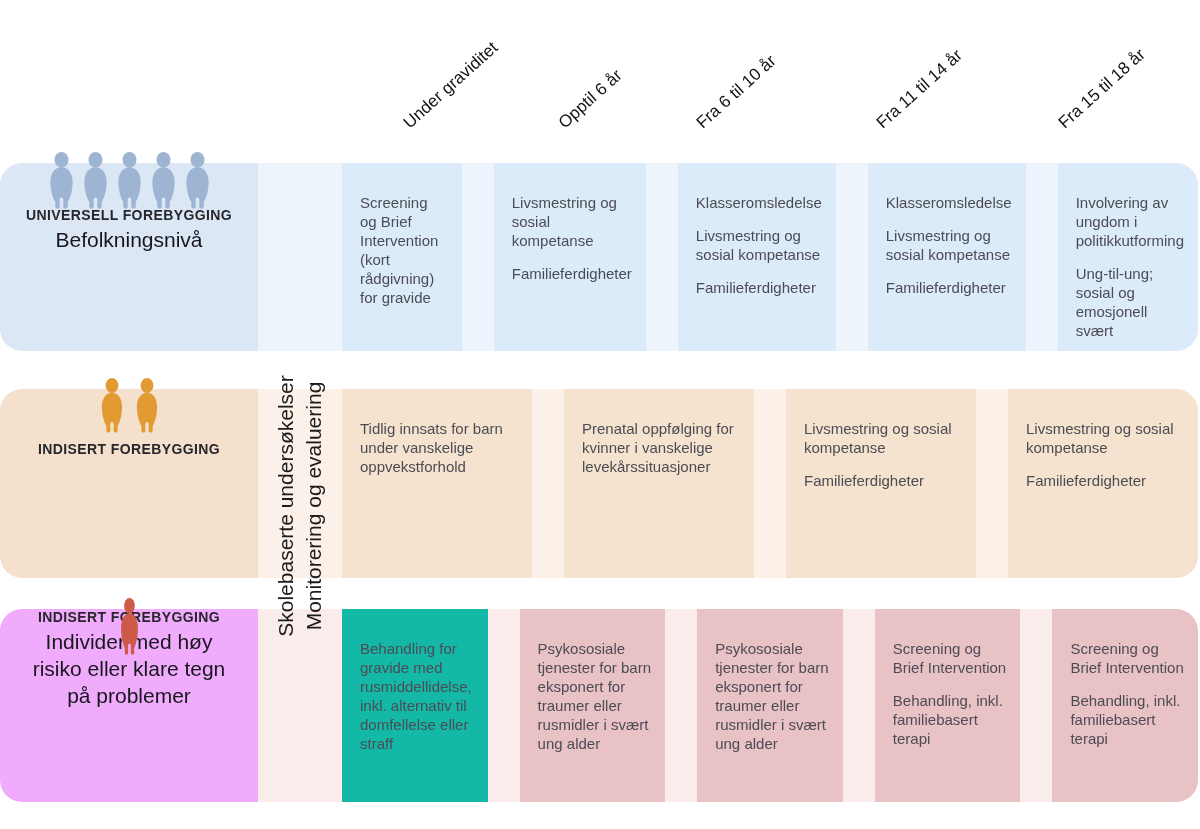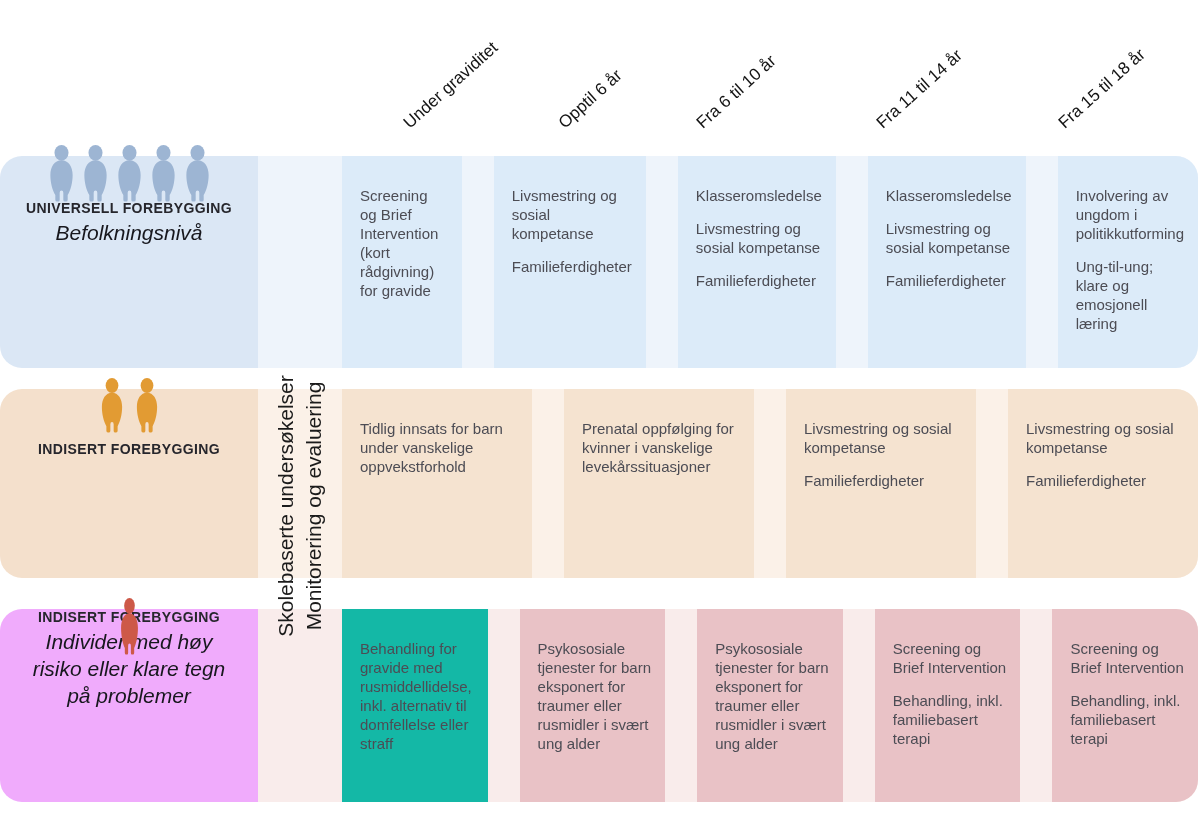--- a/index.html
+++ b/index.html
@@ -36,21 +36,21 @@
     position: absolute; top: -11px; left: 0; width: 258px;
     display: flex; justify-content: center; align-items: flex-end;
   }
   .person-svg { display: block; }
   .level-label {
     font-weight: bold; font-size: 14px; letter-spacing: 0.4px;
     color: #26262c; text-align: center;
   }
   .level-desc {
     font-size: 21px; line-height: 1.28; color: #17171d;
-    text-align: center; margin-top: 4px; font-style: italic;
+    text-align: center; margin-top: 4px;
   }
 
   .cells {
     position: absolute; top: 0; bottom: 0; left: 342px; width: 856px;
     display: flex; gap: 32px;
   }
   .cell { flex: 1; padding: 30px 14px 14px 18px; }
   .cell:last-child { border-radius: 0 22px 22px 0; }
   .cell p {
     font-size: 15px; line-height: 1.27; color: #4c4c54;
@@ -70,21 +70,21 @@
 
 <div id="figure">
   <div id="headers">
       <div class="col-header" style="left: 413px; top: 113px;">Under graviditet</div>
       <div class="col-header" style="left: 568px; top: 113px;">Opptil 6 år</div>
       <div class="col-header" style="left: 706px; top: 113px;">Fra 6 til 10 år</div>
       <div class="col-header" style="left: 886px; top: 113px;">Fra 11 til 14 år</div>
       <div class="col-header" style="left: 1068px; top: 113px;">Fra 15 til 18 år</div>
     </div>
   <div id="rows">
-      <div class="row" style="top: 156px; height: 212px;">
+      <div class="row" style="top: 163px; height: 188px;">
         <div class="row-band-bg" style="background: rgb(238, 244, 251);"></div>
         <div class="label-box" style="background: rgb(219, 231, 245); padding-top: 44px;">
           <div class="icons-row" style="gap: 1px;">
             <span>
               <svg class="person-svg" width="33" height="57" viewBox="0 0 40 62" preserveAspectRatio="none" fill="#9db5d3">
                 <circle cx="20" cy="8.5" r="8.5"></circle>
                 <path d="M20 16.5 C28.5 16.5 33.5 23.5 33.5 32.5 C33.5 41 31 49 27.5 54.5 L27.5 59.5 Q27.5 61.5 25.5 61.5 L23.8 61.5 Q22.2 61.5 22.2 59.5 L22.2 52 Q22.2 49.5 20 49.5 Q17.8 49.5 17.8 52 L17.8 59.5 Q17.8 61.5 16.2 61.5 L14.5 61.5 Q12.5 61.5 12.5 59.5 L12.5 54.5 C9 49 6.5 41 6.5 32.5 C6.5 23.5 11.5 16.5 20 16.5 Z"></path>
               </svg>
             </span>
             <span>
@@ -128,21 +128,21 @@
             <p>Livsmestring og sosial kompetanse</p>
             <p>Familieferdigheter</p>
           </div>
           <div class="cell" style="background: rgb(220, 235, 249);">
             <p>Klasseromsledelse</p>
             <p>Livsmestring og sosial kompetanse</p>
             <p>Familieferdigheter</p>
           </div>
           <div class="cell" style="background: rgb(220, 235, 249);">
             <p>Involvering av ungdom i politikkutforming</p>
-            <p>Ung-til-ung; klare og emosjonell læring</p>
+            <p>Ung-til-ung; sosial og emosjonell svært</p>
           </div>
         </div>
       </div>
       <div class="row" style="top: 389px; height: 189px;">
         <div class="row-band-bg" style="background: rgb(251, 241, 232);"></div>
         <div class="label-box" style="background: rgb(244, 224, 204); padding-top: 52px;">
           <div class="icons-row" style="gap: 5px;">
             <span>
               <svg class="person-svg" width="30" height="55" viewBox="0 0 40 62" preserveAspectRatio="none" fill="#e29b33">
                 <circle cx="20" cy="8.5" r="8.5"></circle>

